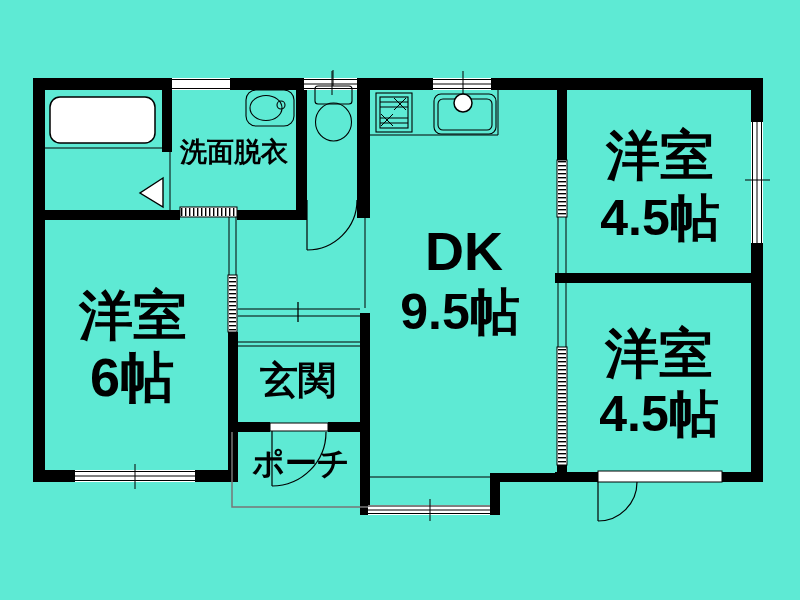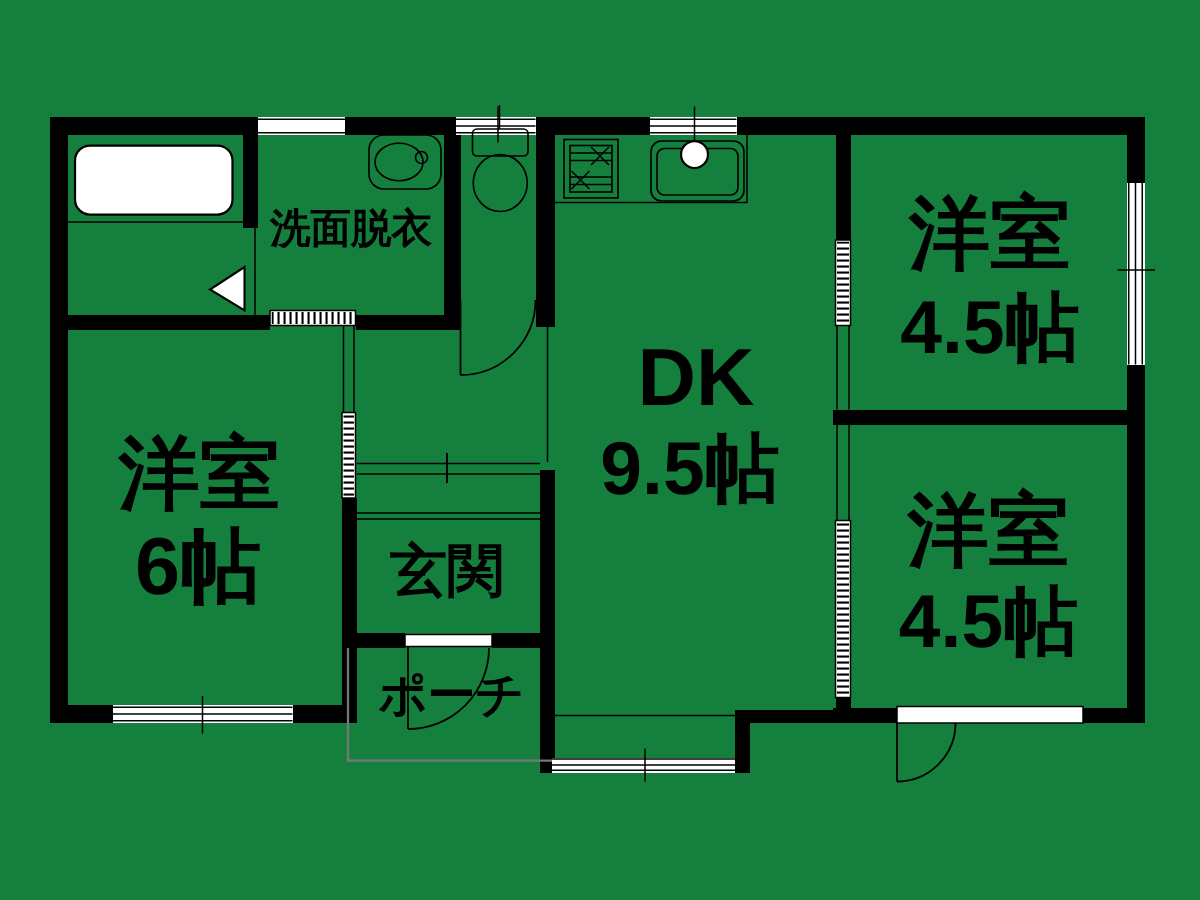--- a/index.html
+++ b/index.html
@@ -1,16 +1,16 @@
 <!DOCTYPE html>
 <html><head>
 <meta charset="utf-8">
 <style>
   html,body{margin:0;padding:0;background:#fff;}
-  .stage{width:800px;height:600px;position:relative;background:#15803d;overflow:hidden;}
+  .stage{width:800px;height:600px;position:relative;background:#5eead4;overflow:hidden;}
   svg{position:absolute;left:0;top:0;}
   text{font-family:"Liberation Sans","DejaVu Sans",sans-serif;font-weight:bold;fill:#000;}
   .lbl-big{font-size:54px;}
   .lbl-size{font-size:50px;}
   .lbl-wash{font-size:27px;}
   .lbl-genkan{font-size:38px;}
   .lbl-porch{font-size:32px;}
   .wall{fill:#000;shape-rendering:crispEdges;}
   .thin{stroke:#000;stroke-width:1.3;fill:none;}
   .thin2{stroke:#000;stroke-width:1;fill:none;}

